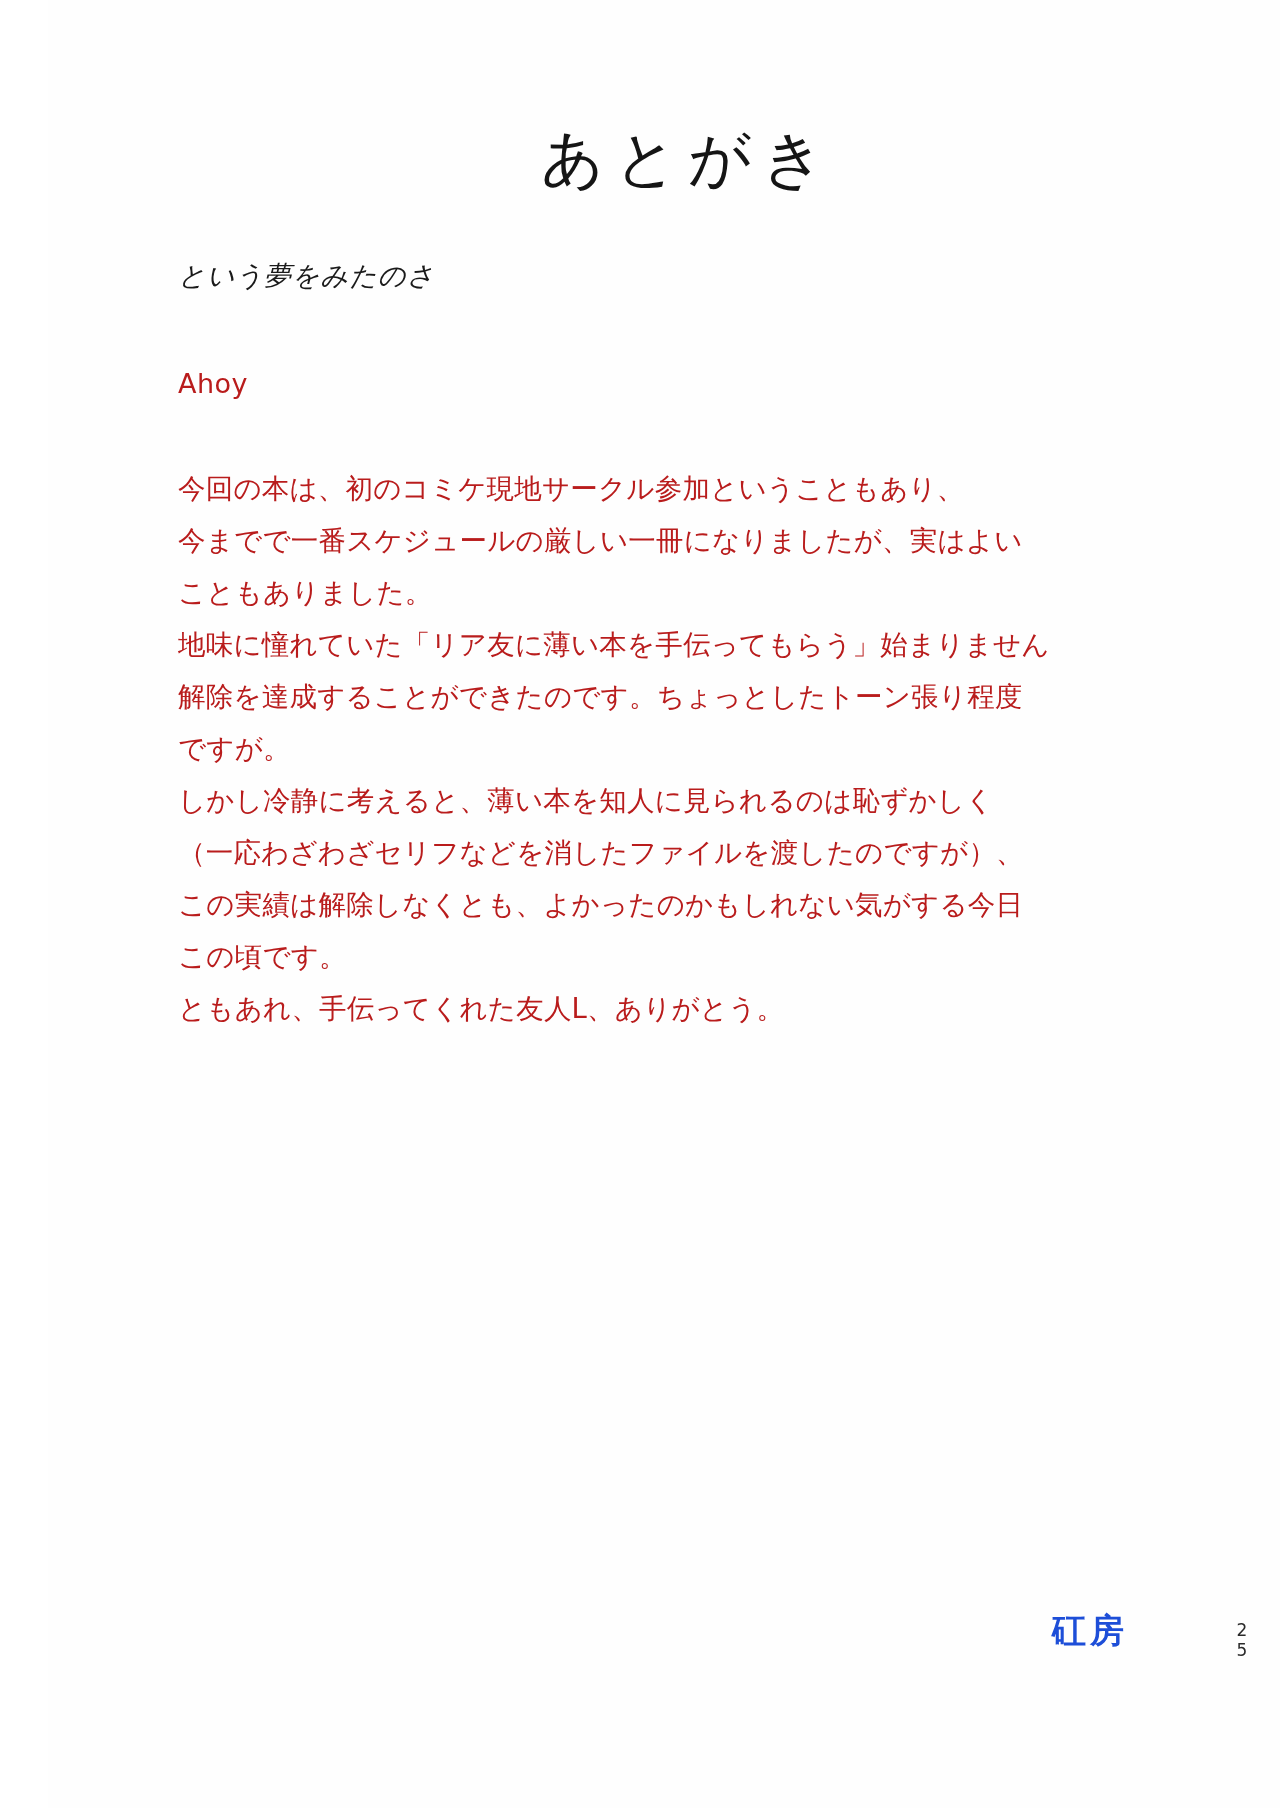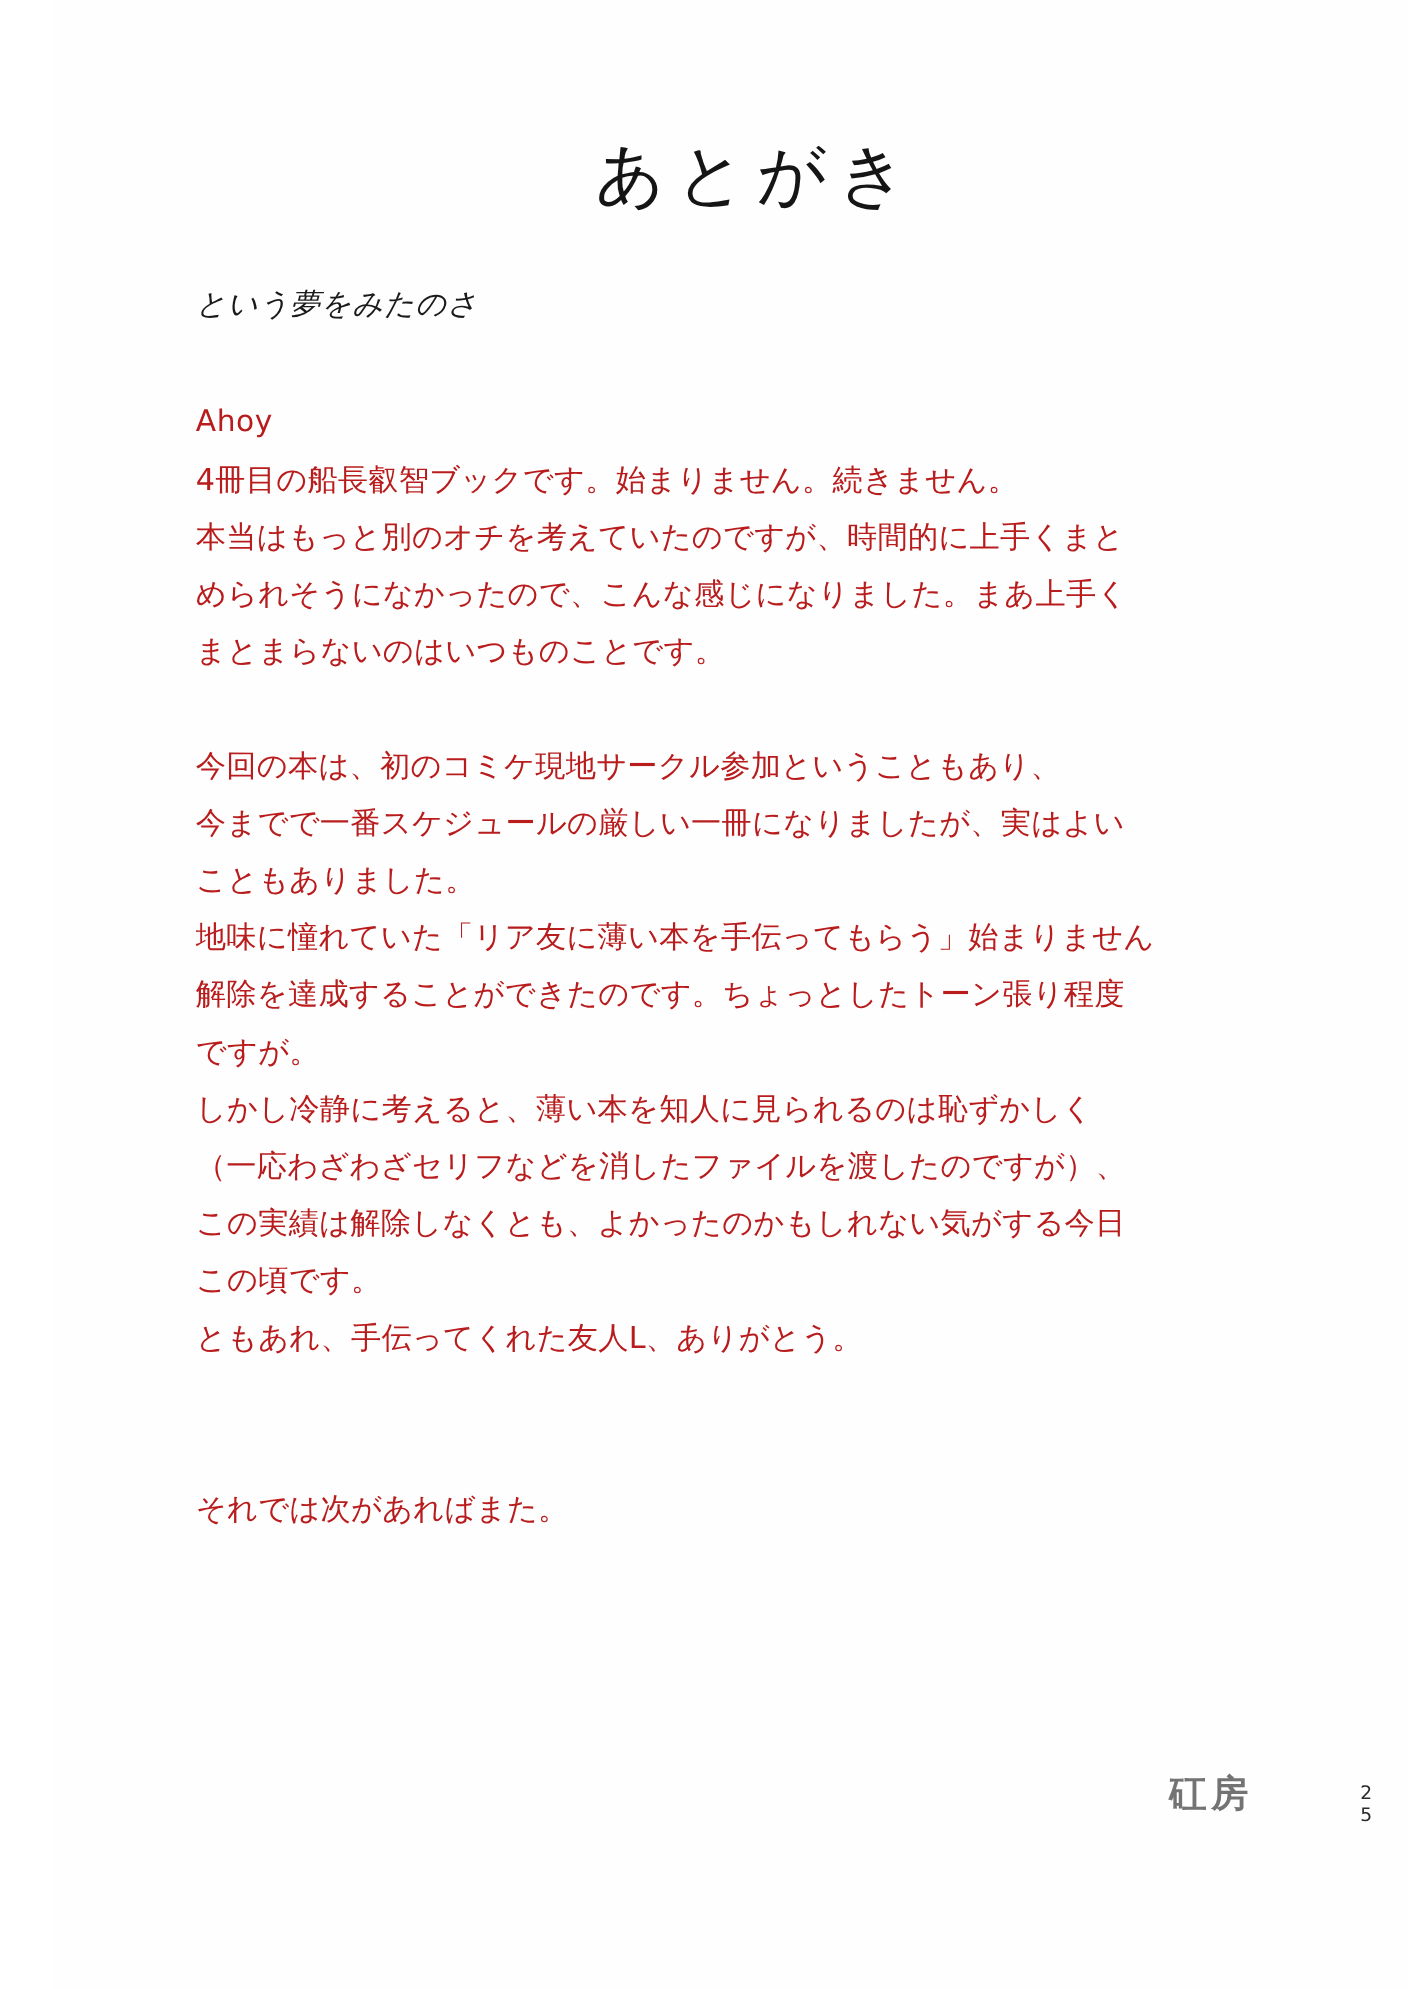--- a/index.html
+++ b/index.html
@@ -72,25 +72,25 @@
 
   .ahoy {
     font-size: 27px;
     letter-spacing: 0.5px;
   }
 
   
   .signature {
     position: absolute;
     top: 1608px;
-    right: 141px;
+    right: 152px;
     font-size: 34px;
     letter-spacing: 4px;
     font-weight: 600;
-    color: #737373;
+    color: #1d4ed8;
   }
 
   
   .page-number {
     position: absolute;
     top: 1620px;
     right: 28px;
     font-size: 17px;
     line-height: 20px;
     color: #2a2a2a;
@@ -107,45 +107,40 @@
 <div class="page">
 
   <div class="title">あとがき</div>
 
   <div class="subtitle">という夢をみたのさ</div>
 
   <div class="body-text">
 
     <div class="para ahoy">Ahoy</div>
 
-    <div class="para">4冊目の船長叡智ブックです。始まりません。続きません。
-本当はもっと別のオチを考えていたのですが、時間的に上手くまと
-められそうになかったので、こんな感じになりました。まあ上手く
-まとまらないのはいつものことです。</div>
 
     <div class="spacer"></div>
 
     <div class="para">今回の本は、初のコミケ現地サークル参加ということもあり、
 今までで一番スケジュールの厳しい一冊になりましたが、実はよい
 こともありました。
 地味に憧れていた「リア友に薄い本を手伝ってもらう」始まりません
 解除を達成することができたのです。ちょっとしたトーン張り程度
 ですが。
 しかし冷静に考えると、薄い本を知人に見られるのは恥ずかしく
 （一応わざわざセリフなどを消したファイルを渡したのですが）、
 この実績は解除しなくとも、よかったのかもしれない気がする今日
 この頃です。
 ともあれ、手伝ってくれた友人L、ありがとう。</div>
 
     <div class="spacer"></div>
 
 
     <div class="spacer"></div>
 
-    <div class="para">それでは次があればまた。</div>
   </div>
 
   <div class="signature">矼房</div>
 
   <div class="page-number">
     <span>2</span>
     <span>5</span>
   </div>
 
 </div>

